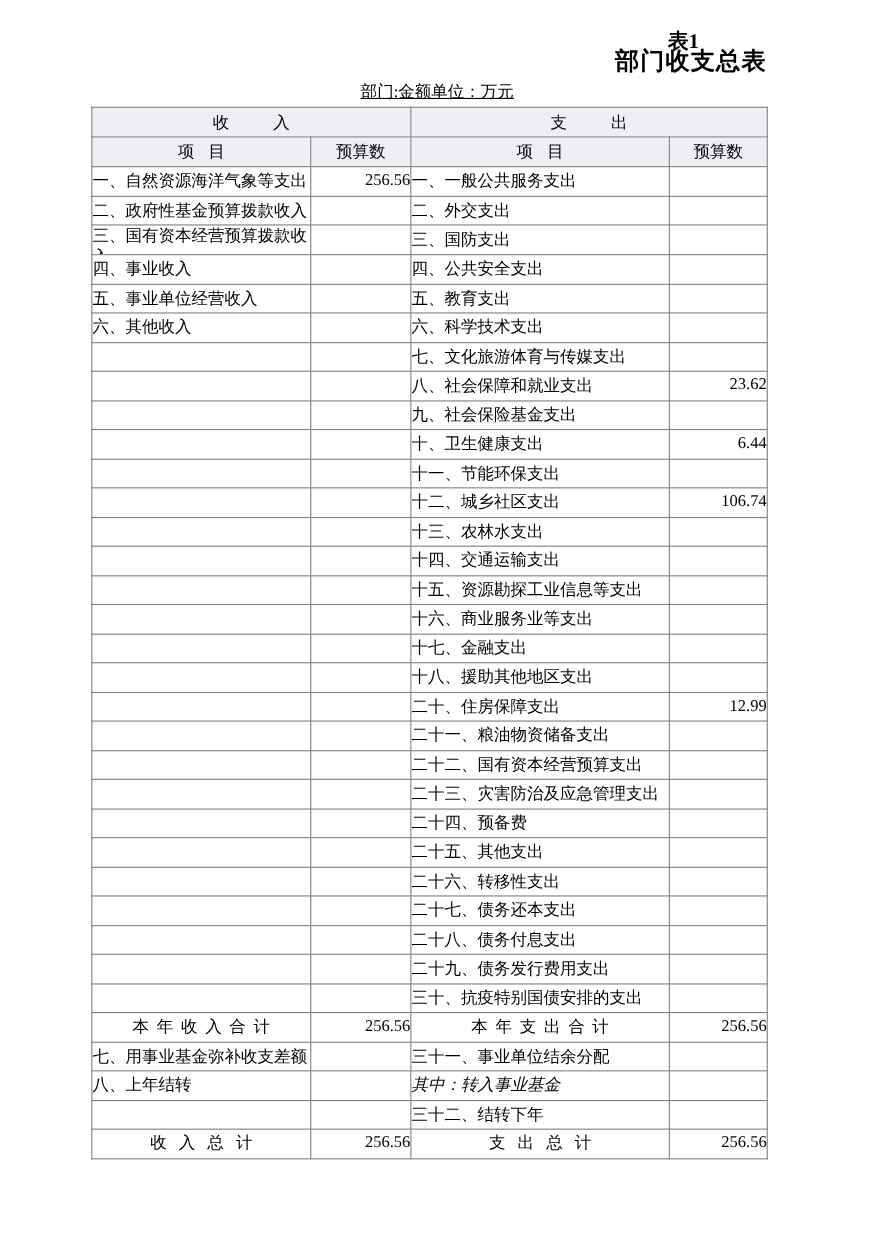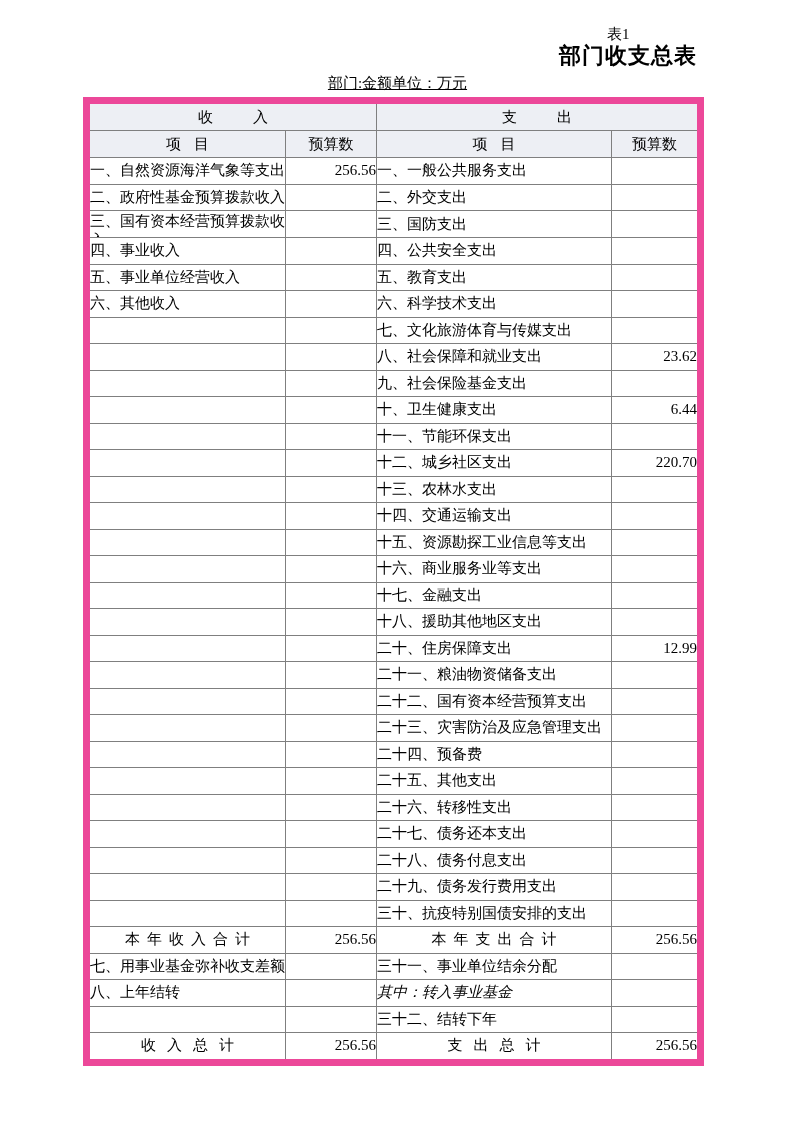--- a/index.html
+++ b/index.html
@@ -8,40 +8,41 @@
     background: #ffffff;
     position: relative;
     overflow: hidden;
     font-family: "Liberation Serif", "DejaVu Serif", serif;
     color: #000000;
   }
   .page { position: absolute; inset: 0; }
 
   .sheet-label {
     position: absolute; left: 607px; top: 25px;
-    font-size: 15px;
+    font-size: 19px;
+    font-weight: bold;
   }
   .doc-title {
     position: absolute; left: 83px; top: 41px; width: 614px;
     margin: 0; text-align: right;
     font-family: "Liberation Sans", "DejaVu Sans", sans-serif;
     font-size: 22px; font-weight: bold; letter-spacing: 1px;
   }
   .meta-row {
     position: absolute; left: 83px; top: 74px; width: 629px;
     display: flex; justify-content: center;
     font-size: 15px;
     text-decoration: underline;
   }
 
   table.budget {
     position: absolute; left: 83px; top: 97px;
     width: 614px;
     border-collapse: collapse; table-layout: fixed;
-    border: 7px solid #ec4899;
+    border: 1px solid #ec4899;
   }
   table.budget th, table.budget td {
     border: 1px solid #7f7f7f;
     padding: 0;
     font-size: 15px;
     font-weight: normal;
     vertical-align: middle;
     overflow: hidden;
   }
   thead th {
@@ -176,21 +177,21 @@
         <tr>
           <td class="item-cell"></td>
           <td class="num-cell"></td>
           <td class="item-cell">十一、节能环保支出</td>
           <td class="num-cell"></td>
         </tr>
         <tr>
           <td class="item-cell"></td>
           <td class="num-cell"></td>
           <td class="item-cell">十二、城乡社区支出</td>
-          <td class="num-cell">220.70</td>
+          <td class="num-cell">106.74</td>
         </tr>
         <tr>
           <td class="item-cell"></td>
           <td class="num-cell"></td>
           <td class="item-cell">十三、农林水支出</td>
           <td class="num-cell"></td>
         </tr>
         <tr>
           <td class="item-cell"></td>
           <td class="num-cell"></td>

